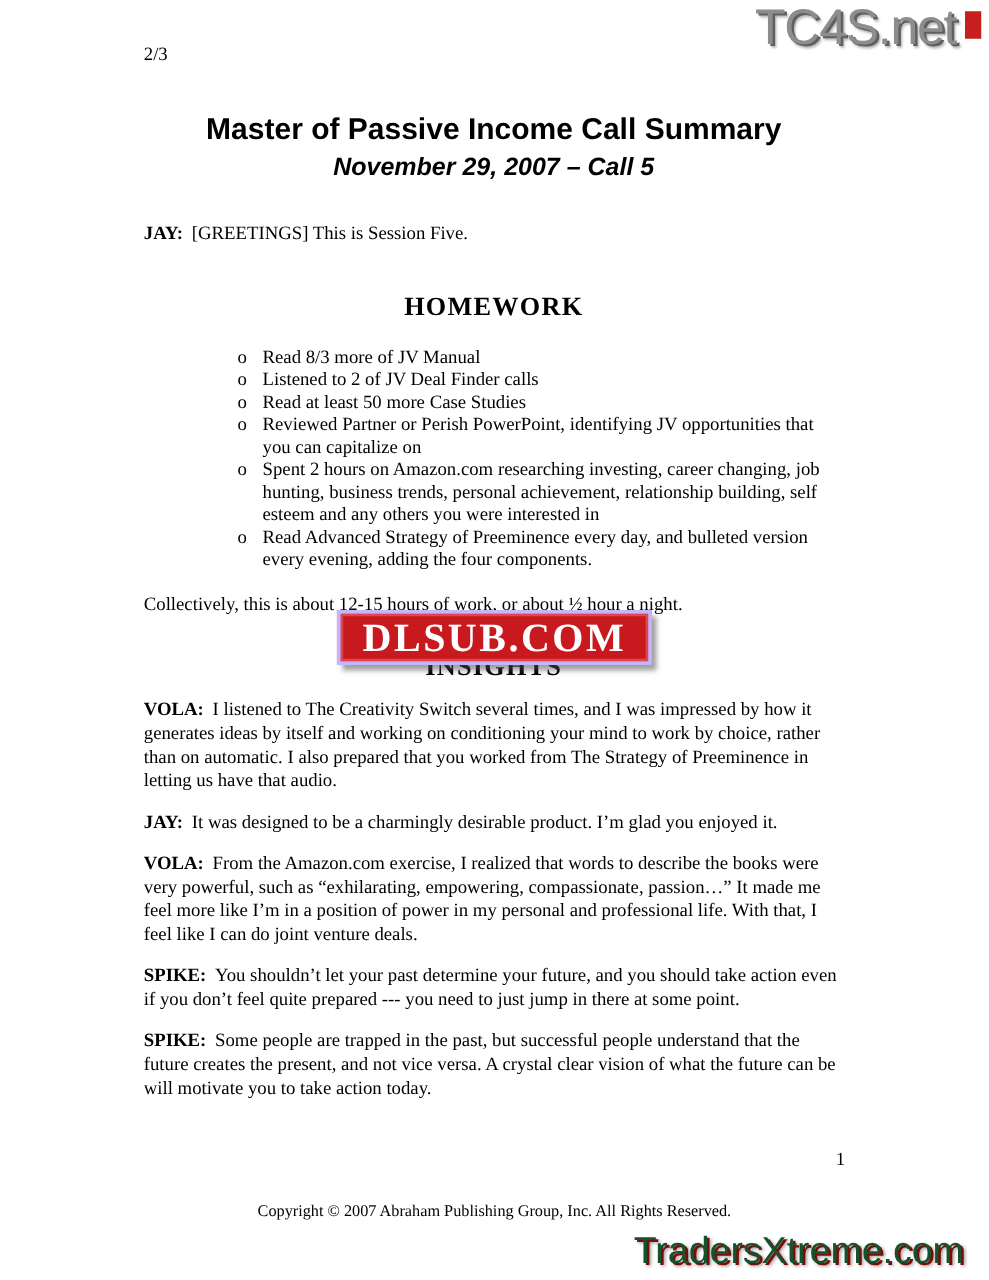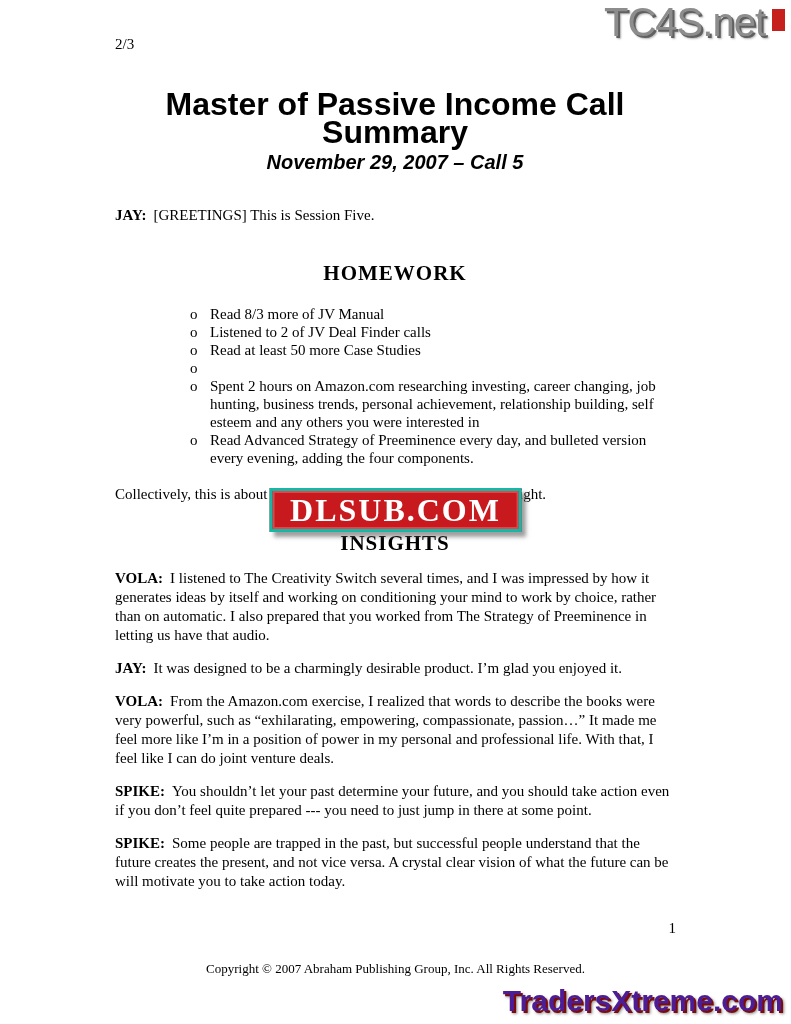--- a/index.html
+++ b/index.html
@@ -29,21 +29,21 @@
     width:13px; height:22px; background:#c5201d;
   }
 
   .content {
     position:absolute; top:90px; left:115px; width:560px;
   }
 
   .doc-title {
     text-align:center;
     font-family:"Liberation Sans", sans-serif;
-    font-weight:bold; font-size:32px; line-height:28px;
+    font-weight:bold; font-size:24px; line-height:28px;
   }
   .doc-subtitle {
     text-align:center;
     font-family:"Liberation Sans", sans-serif;
     font-weight:bold; font-style:italic;
     font-size:20px; line-height:24px; margin-top:4px;
   }
 
   p { margin:0; font-size:15px; line-height:19px; }
   .speaker { font-weight:bold; margin-right:7px; }
@@ -65,42 +65,42 @@
   .hw-text { flex:1; }
 
   .hw-summary { margin-top:18px; }
   .insights-heading { margin-top:27px; }
   .para { margin-top:14px; }
 
   .stamp {
     position:absolute; top:488px; left:50%;
     transform:translateX(-50%);
     background:#c8191f;
-    border:3px solid #14b8a6;
+    border:3px solid #c4b5fd;
     box-shadow:4px 5px 4px rgba(80,80,80,.55), inset 0 0 0 2px #e0474c;
     color:#fff; font-weight:bold;
     font-size:32px; line-height:36px;
     padding:1px 18px; letter-spacing:2px;
     font-family:"Liberation Serif", serif;
     white-space:nowrap;
     z-index:5;
   }
 
   .page-number { position:absolute; top:920px; right:115px; font-size:15px; }
 
   .copyright-footer {
     position:absolute; top:961px; left:0; width:100%;
     text-align:center; font-size:13px;
   }
 
   .tradersxtreme-logo {
-    position:absolute; bottom:6px; right:8px;
+    position:absolute; bottom:6px; right:20px;
     font-family:"Liberation Sans", sans-serif;
-    font-weight:bold; font-size:30px;
-    color:#4c1d95;
+    font-weight:normal; font-size:30px;
+    color:#14532d;
     text-shadow:2px 2px 0 #7d0b06, 3px 3px 3px rgba(0,0,0,.45);
   }
 </style>
 </head>
 <body>
 
 <div class="tc4s-logo">TC4S.net</div>
 <div class="logo-red-square"></div>
 
 <div class="page-indicator">2/3</div>
@@ -122,20 +122,21 @@
     <div class="hw-item">
       <span class="hw-marker">o</span>
       <span class="hw-text">Listened to 2 of JV Deal Finder calls</span>
     </div>
     <div class="hw-item">
       <span class="hw-marker">o</span>
       <span class="hw-text">Read at least 50 more Case Studies</span>
     </div>
     <div class="hw-item">
       <span class="hw-marker">o</span>
+      <span class="hw-text">Reviewed Partner or Perish PowerPoint, identifying JV opportunities that you can capitalize on</span>
     </div>
     <div class="hw-item">
       <span class="hw-marker">o</span>
       <span class="hw-text">Spent 2 hours on Amazon.com researching investing, career changing, job hunting, business trends, personal achievement, relationship building, self esteem and any others you were interested in</span>
     </div>
     <div class="hw-item">
       <span class="hw-marker">o</span>
       <span class="hw-text">Read Advanced Strategy of Preeminence every day, and bulleted version every evening, adding the four components.</span>
     </div>
   </div>

